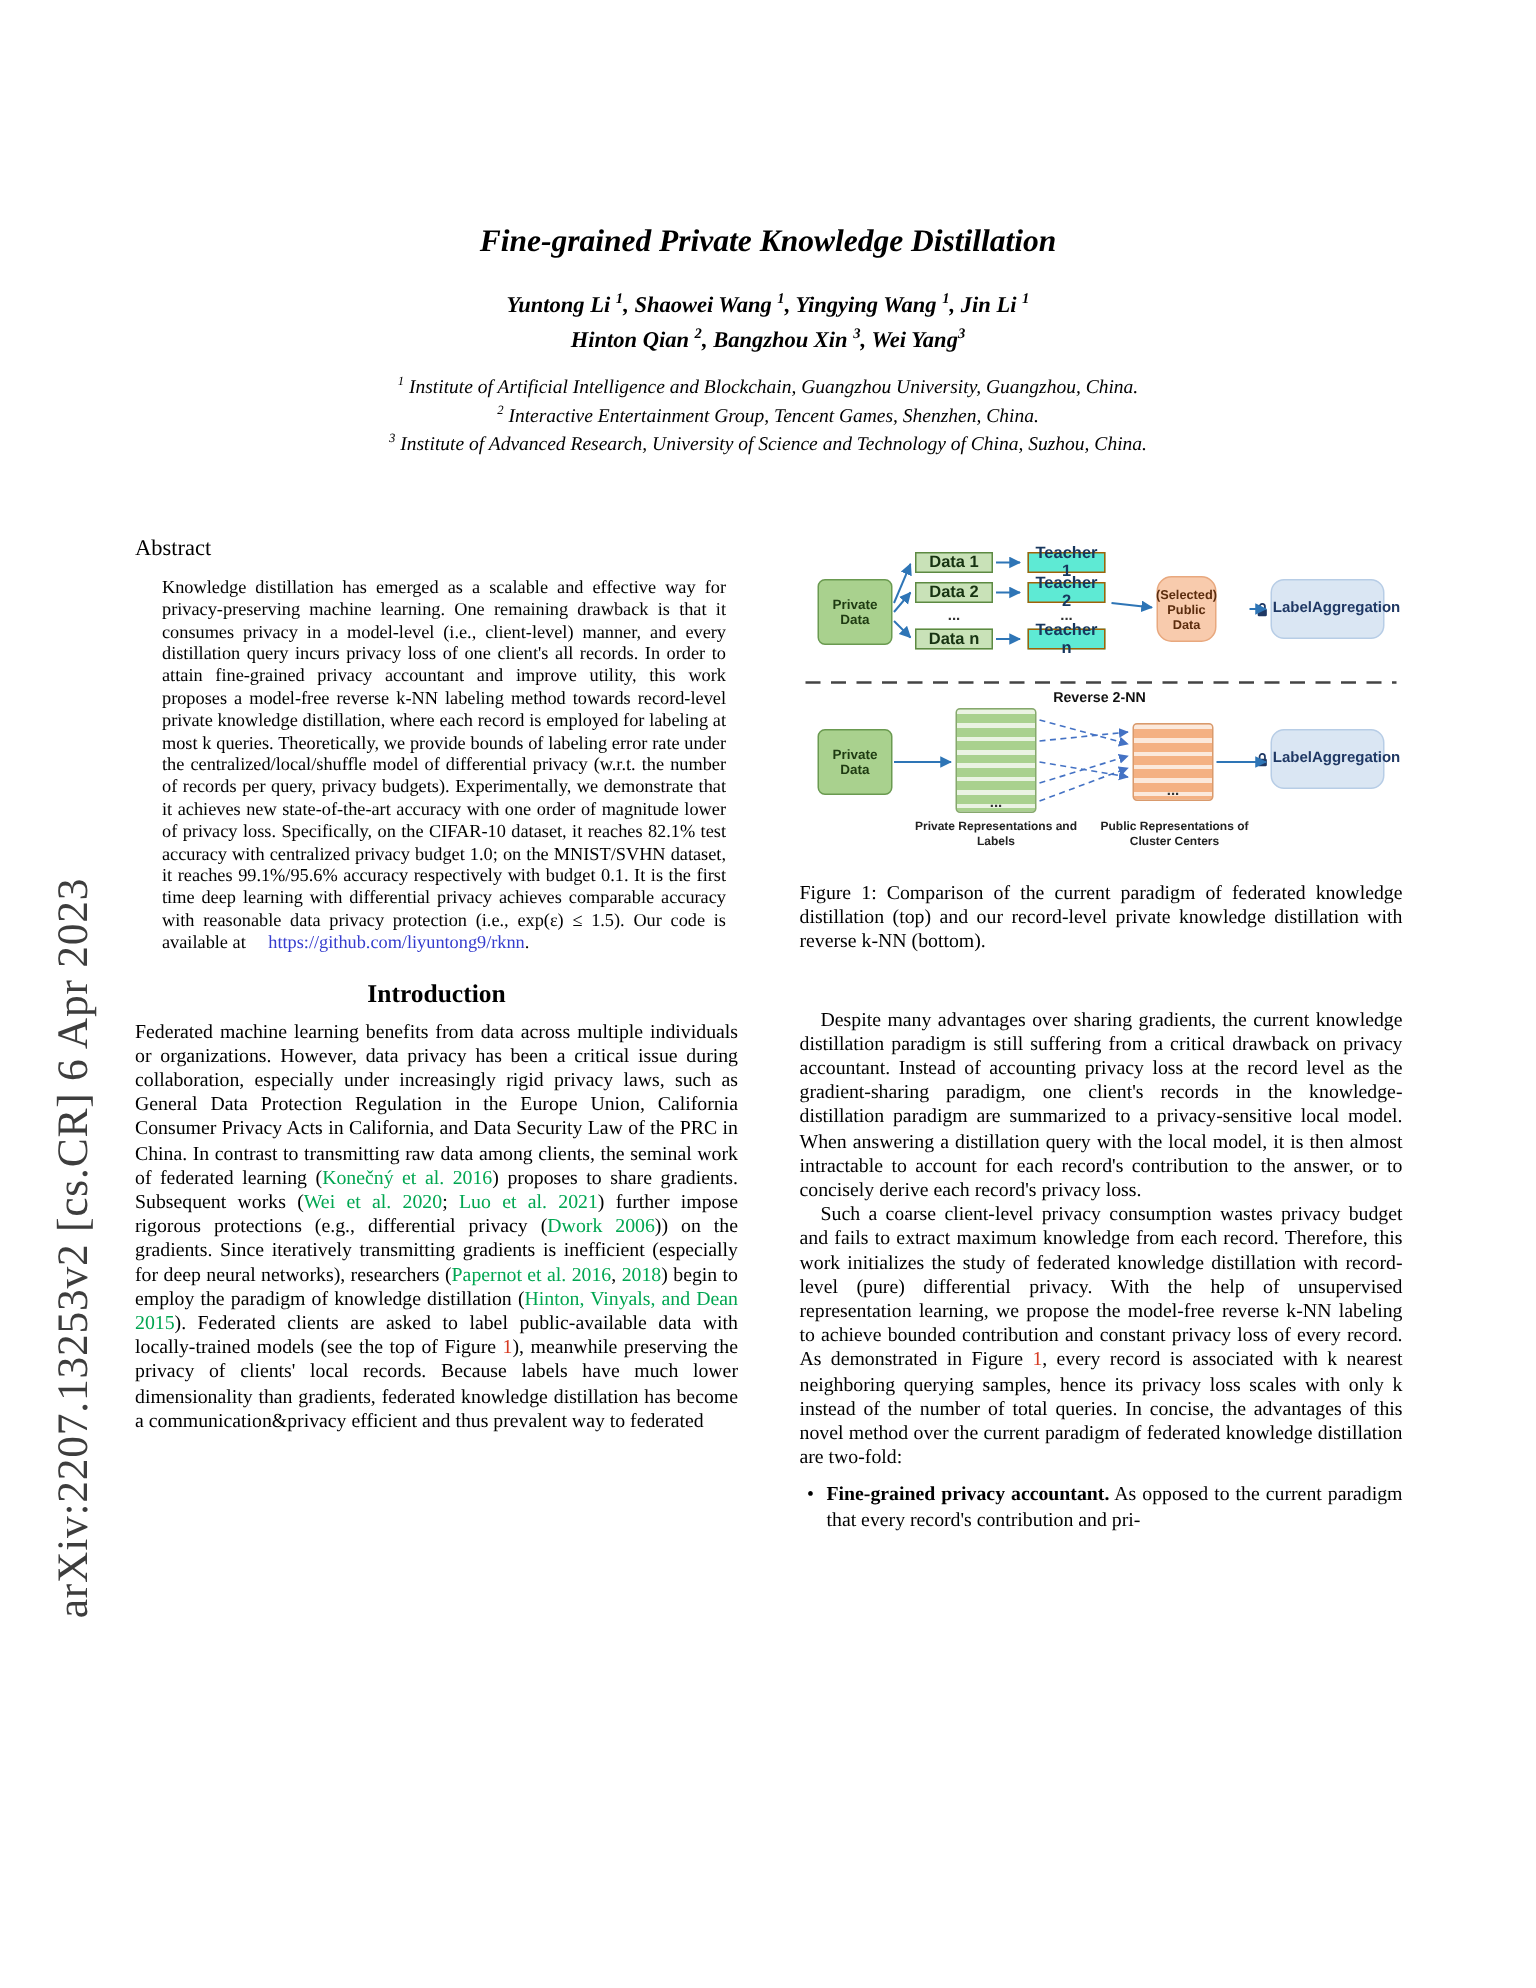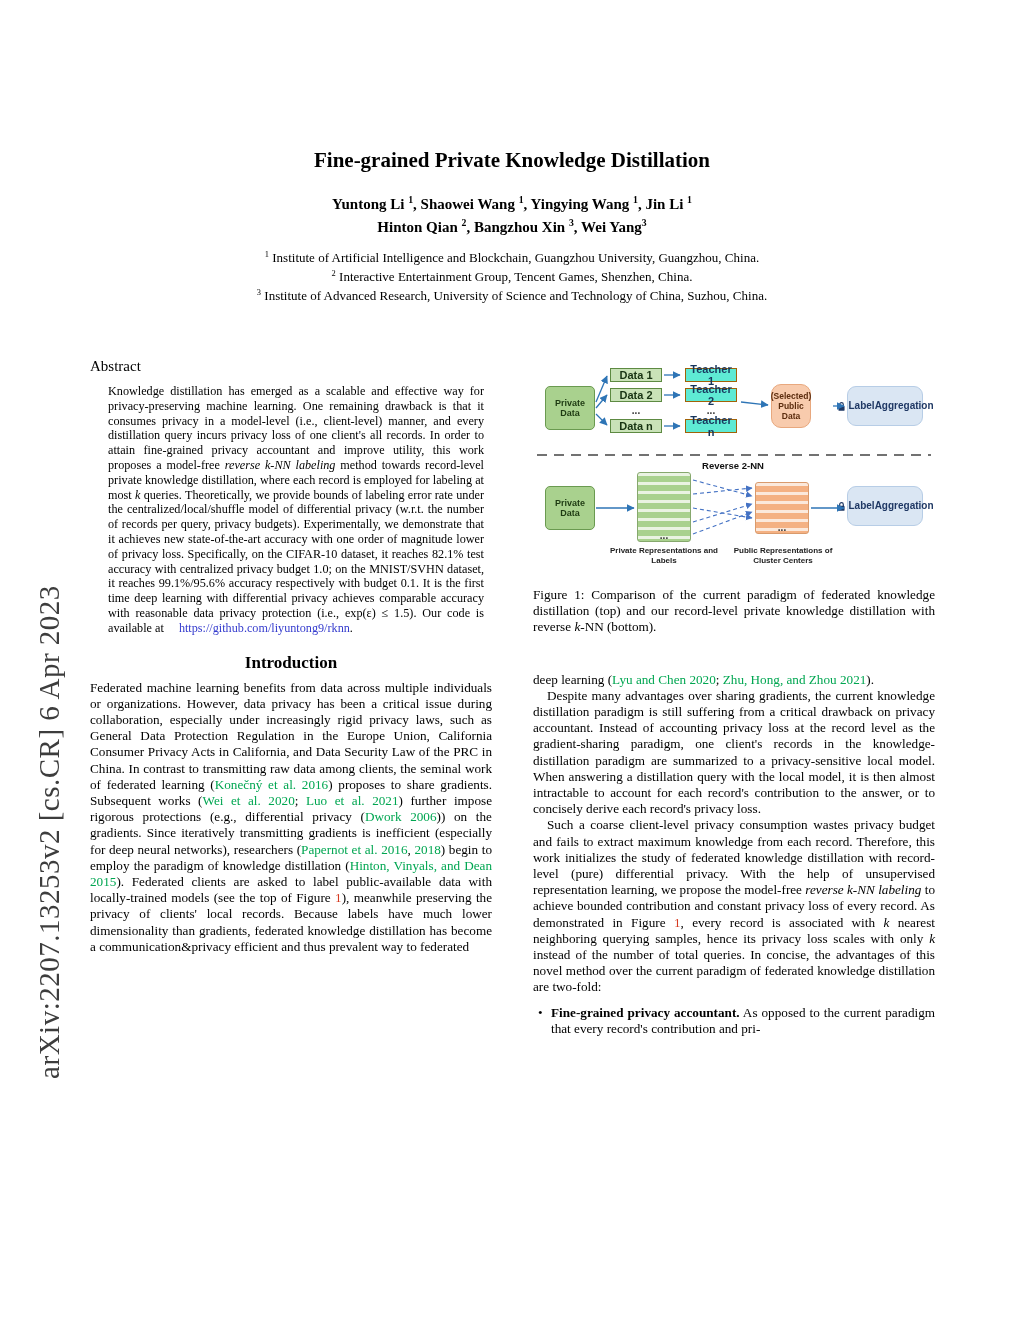--- a/index.html
+++ b/index.html
@@ -5,42 +5,42 @@
   html,body{margin:0;padding:0;background:#ffffff;}
   .page{position:relative;width:1024px;height:1325px;background:#ffffff;overflow:hidden;
         font-family:"Liberation Serif","DejaVu Serif",serif;color:#000;}
 
   
   .arxiv-stamp{position:absolute;left:-421px;top:812px;width:940px;height:40px;line-height:40px;
         text-align:center;transform:rotate(-90deg);font-size:29px;letter-spacing:.5px;
         color:var(--arxiv_stamp_text,#3d3d3d);white-space:nowrap;}
 
   
-  .paper-header{position:absolute;left:0;top:148px;width:1024px;text-align:center;}
+  .paper-header{position:absolute;left:0;top:148px;width:1024px;text-align:center;font-style:italic;}
   .paper-title{font-size:21px;font-weight:bold;margin:0 0 20px 0;}
   .authors{font-weight:bold;font-size:15px;line-height:23px;}
   .affiliations{font-size:13px;line-height:19px;margin-top:9px;}
 
   
   .col{position:absolute;top:358px;width:402px;}
   .col-left{left:90px;}
   .col-right{left:533px;}
 
   .abstract-h{text-align:left;font-size:15px;font-weight:normal;margin:0 0 9px 0;}
   .abstract{font-size:12.2px;line-height:14.8px;text-align:justify;margin:0;padding:0 8px 0 18px;}
   .section-h{text-align:center;font-size:17px;font-weight:bold;margin:17px 0 7px 0;}
   .body-text{font-size:13.2px;line-height:16.2px;text-align:justify;margin:0;}
   .ind{text-indent:14px;}
   .caption{font-size:13.2px;line-height:16.2px;text-align:justify;margin:15px 0 36px 0;}
 
   .bullet-item{position:relative;margin-top:9px;padding-left:18px;}
   .bullet-dot{position:absolute;left:5px;top:0;font-size:13.2px;}
 
   
-  .seg-i{font-style:italic;}
+  .seg-i{}
   .seg-bold{font-weight:bold;}
   .seg-sup{vertical-align:super;font-size:.65em;line-height:0;}
   .seg-g{color:var(--citation,#00a651);}
   .seg-r{color:var(--figure_ref,#d63a21);}
   .seg-b{color:var(--link,#343bcd);margin-left:12px;}
 
   
   .figure{position:relative;width:402px;height:208px;margin:6px 0 0 0;
           font-family:"Liberation Sans","DejaVu Sans",sans-serif;}
   .fnode{position:absolute;display:flex;align-items:center;justify-content:center;
@@ -180,21 +180,20 @@
         <line x1="160" y1="116" x2="219" y2="132" stroke="#4472c4" stroke-width="1.1" stroke-dasharray="4 3" marker-end="url(#ahd)"></line>
         <line x1="160" y1="130" x2="219" y2="124" stroke="#4472c4" stroke-width="1.1" stroke-dasharray="4 3" marker-end="url(#ahd)"></line>
         <line x1="160" y1="144" x2="219" y2="154" stroke="#4472c4" stroke-width="1.1" stroke-dasharray="4 3" marker-end="url(#ahd)"></line>
         <line x1="160" y1="158" x2="219" y2="140" stroke="#4472c4" stroke-width="1.1" stroke-dasharray="4 3" marker-end="url(#ahd)"></line>
         <line x1="160" y1="170" x2="219" y2="148" stroke="#4472c4" stroke-width="1.1" stroke-dasharray="4 3" marker-end="url(#ahd)"></line>
       </svg>
     </figure>
 
     <p class="caption"><span>Figure 1: Comparison of the current paradigm of federated knowledge distillation (top) and our record-level private knowledge distillation with reverse </span><span class="seg-i">k</span><span>-NN (bottom).</span></p>
 
-    <p class="body-text"><span>deep learning (</span><span class="seg-g">Lyu and Chen 2020</span><span>; </span><span class="seg-g">Zhu, Hong, and Zhou 2021</span><span>).</span></p>
     <p class="body-text ind"><span>Despite many advantages over sharing gradients, the current knowledge distillation paradigm is still suffering from a critical drawback on privacy accountant. Instead of accounting privacy loss at the record level as the gradient-sharing paradigm, one client's records in the knowledge-distillation paradigm are summarized to a privacy-sensitive local model. When answering a distillation query with the local model, it is then almost intractable to account for each record's contribution to the answer, or to concisely derive each record's privacy loss.</span></p>
     <p class="body-text ind"><span>Such a coarse client-level privacy consumption wastes privacy budget and fails to extract maximum knowledge from each record. Therefore, this work initializes the study of federated knowledge distillation with record-level (pure) differential privacy. With the help of unsupervised representation learning, we propose the model-free </span><span class="seg-i">reverse k-NN labeling</span><span> to achieve bounded contribution and constant privacy loss of every record. As demonstrated in Figure </span><span class="seg-r">1</span><span>, every record is associated with </span><span class="seg-i">k</span><span> nearest neighboring querying samples, hence its privacy loss scales with only </span><span class="seg-i">k</span><span> instead of the number of total queries. In concise, the advantages of this novel method over the current paradigm of federated knowledge distillation are two-fold:</span></p>
 
     <div class="bullet-item">
       <span class="bullet-dot">•</span>
       <p class="body-text"><span class="seg-bold">Fine-grained privacy accountant.</span><span>  As opposed to the current paradigm that every record's contribution and pri-</span></p>
     </div>
 
   </div>
 </div>

